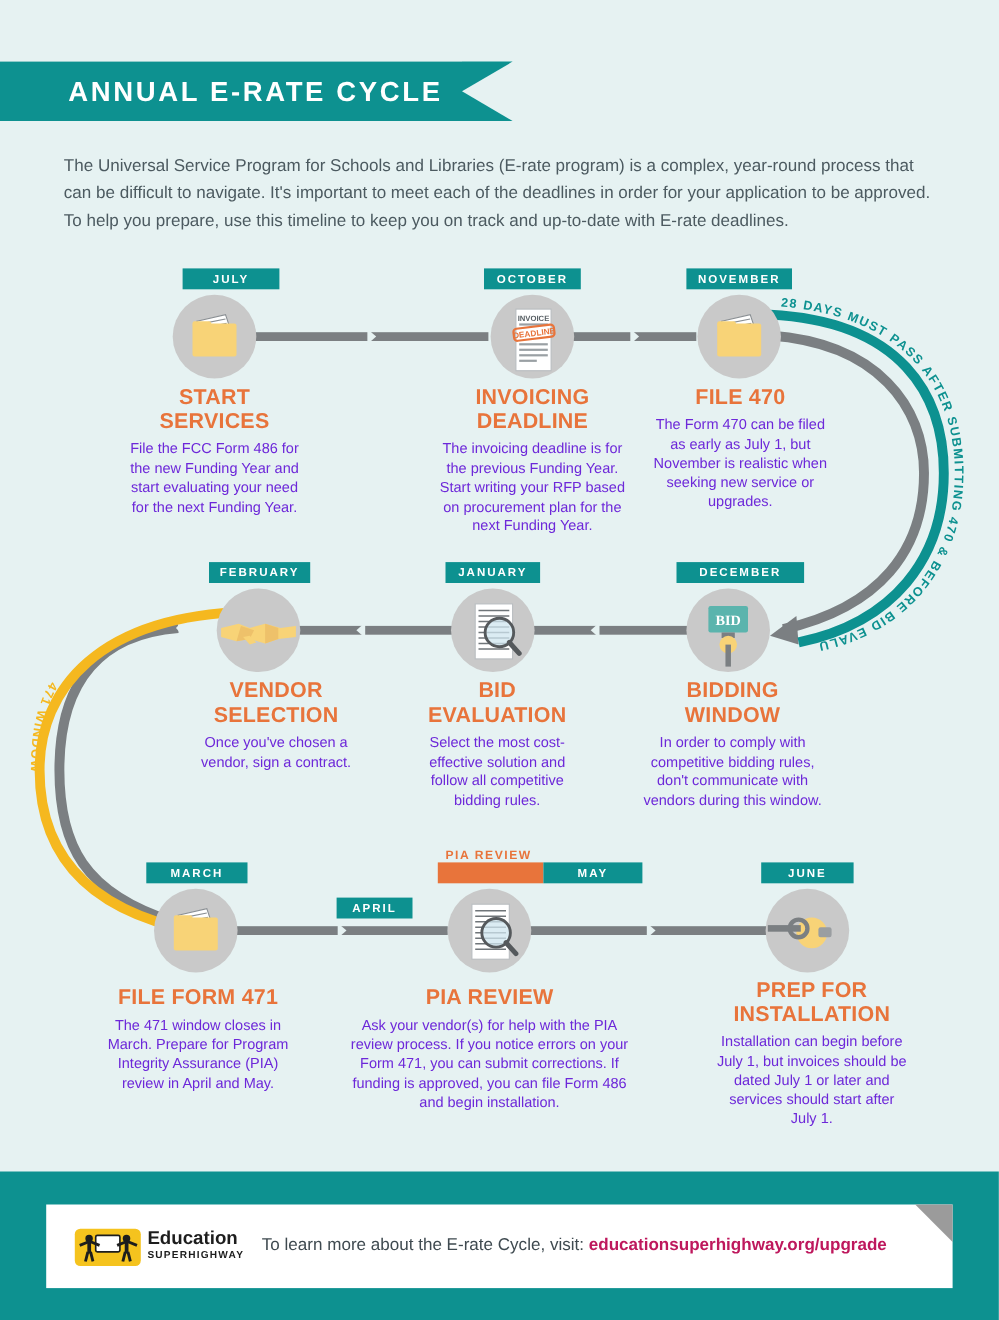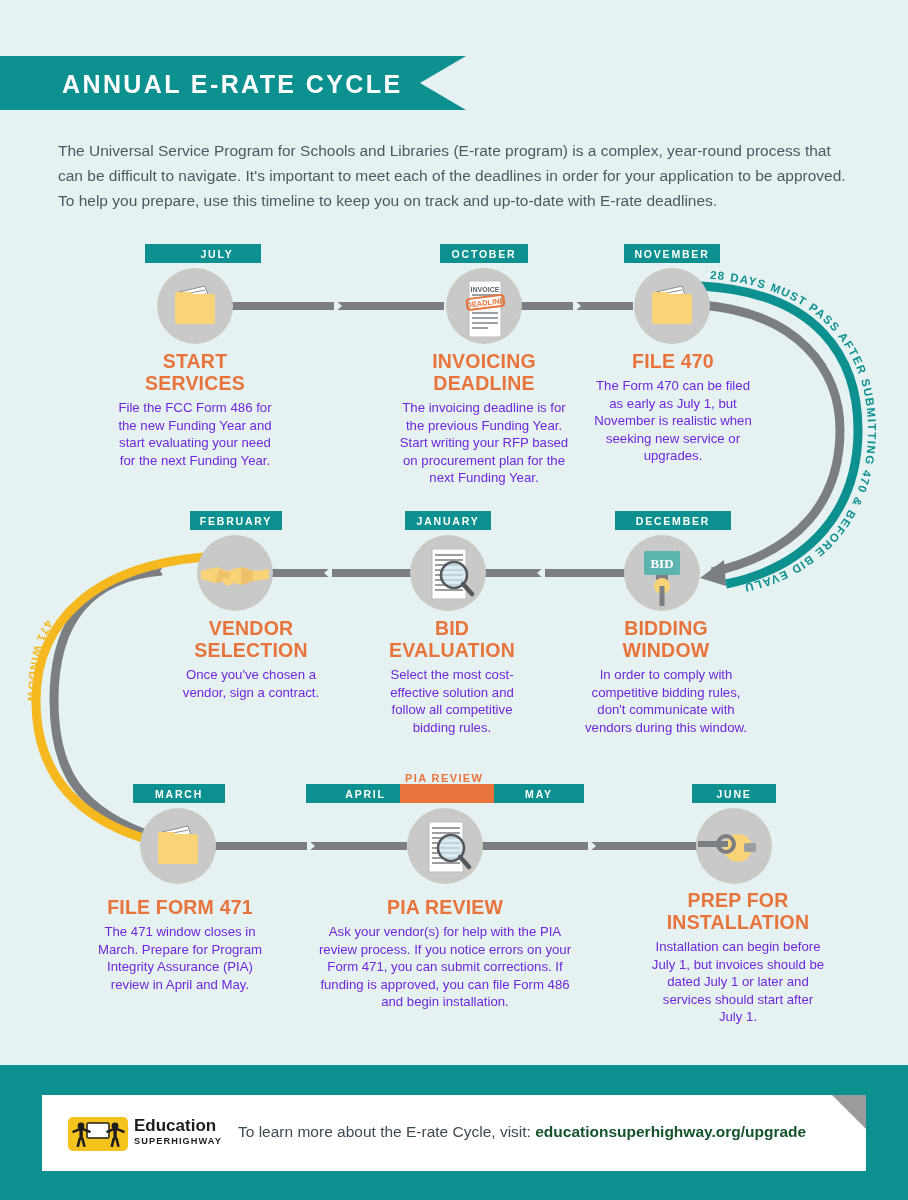--- a/index.html
+++ b/index.html
@@ -86,21 +86,21 @@
     position:absolute;left:42px;top:1095px;width:824px;height:76px;
     background:#ffffff;z-index:3;
   }
   .fold{
     position:absolute;right:0;top:0;width:0;height:0;
     border-top:34px solid #9b9b9b;border-left:34px solid transparent;
   }
   .footer-txt{
     position:absolute;left:238px;top:1123px;font-size:15.5px;color:#3f4a50;z-index:4;
   }
-  .footer-link{color:#14532d;font-weight:bold;}
+  .footer-link{color:#be185d;font-weight:bold;}
   .logo-box{
     position:absolute;left:68px;top:1117px;width:60px;height:34px;
     background:#f5c31e;border-radius:5px;z-index:4;
   }
   .logo-txt1{position:absolute;left:134px;top:1116px;font-size:17px;
     font-weight:bold;color:#1d1d1d;z-index:4;}
   .logo-txt2{position:absolute;left:134px;top:1136px;font-size:9.2px;
     font-weight:bold;color:#1d1d1d;letter-spacing:1.1px;z-index:4;}
 
   
@@ -135,21 +135,21 @@
     <polygon points="150,826 172,848 146,850" fill="#7b7f82"></polygon>
     <polygon points="168,562 160,571 168,580" fill="#e6f2f2"></polygon>
 
     <path d="M 225,556 C 90,560 36,626 36,700 C 36,782 86,834 196,850" fill="none" stroke="#f5b81f" stroke-width="9"></path>
 
     <text class="curvetext" font-size="11.5" fill="#f5b81f" letter-spacing="1.4">
       <textPath href="#yellArc" startOffset="24%">471 WINDOW</textPath>
     </text>
   </svg>
 
-  <div class="badge" style="left:145px;top:244px;width:88px;padding-left:28px;">JULY</div>
+  <div class="badge" style="left:166px;top:244px;width:88px;">JULY</div>
   <div class="node" style="left:157px;top:268px;">
     <svg class="node-inner" viewBox="0 0 76 76">
       <g transform="translate(4,4)">
         <polygon points="18,20 44,14 50,32 24,38" fill="#ffffff" stroke="#8a8f93" stroke-width="1"></polygon>
         <line x1="24" y1="22" x2="44" y2="18" stroke="#8a8f93" stroke-width="1"></line>
         <line x1="25" y1="26" x2="45" y2="22" stroke="#8a8f93" stroke-width="1"></line>
         <rect x="14" y="22" width="40" height="30" rx="2" fill="#f8d377"></rect>
         <rect x="14" y="20" width="17" height="5" rx="2" fill="#f8d377"></rect>
       </g>
     </svg>
@@ -283,21 +283,21 @@
   </div>
   <div class="blk" style="left:96px;top:896px;width:168px;">
     <div class="ttl">FILE FORM 471</div>
     <div class="dsc">The 471 window closes in March. Prepare for Program Integrity Assurance (PIA) review in April and May.</div>
   </div>
 
   <div class="conn" style="left:215px;top:842px;width:192px;"></div>
   <div class="chev r" style="left:307px;top:839px;"></div>
 
   <div class="pia-lbl" style="left:405px;top:772px;">PIA REVIEW</div>
-  <div class="badge" style="left:306px;top:784px;width:69px;padding-left:25px;">APRIL</div>
+  <div class="badge" style="left:306px;top:816px;width:69px;">APRIL</div>
   <div class="pia-bar" style="left:398px;top:784px;width:96px;"></div>
   <div class="badge" style="left:494px;top:784px;width:90px;">MAY</div>
 
   <div class="node" style="left:407px;top:808px;">
     <svg class="node-inner" viewBox="0 0 76 76">
       <g transform="translate(6,4)">
         <rect x="16" y="10" width="34" height="50" fill="#ffffff" stroke="#b9bdc0" stroke-width="1"></rect>
         <g stroke="#6f7579" stroke-width="1.4">
           <line x1="19" y1="16" x2="47" y2="16"></line>
             <line x1="19" y1="21" x2="47" y2="21"></line>

